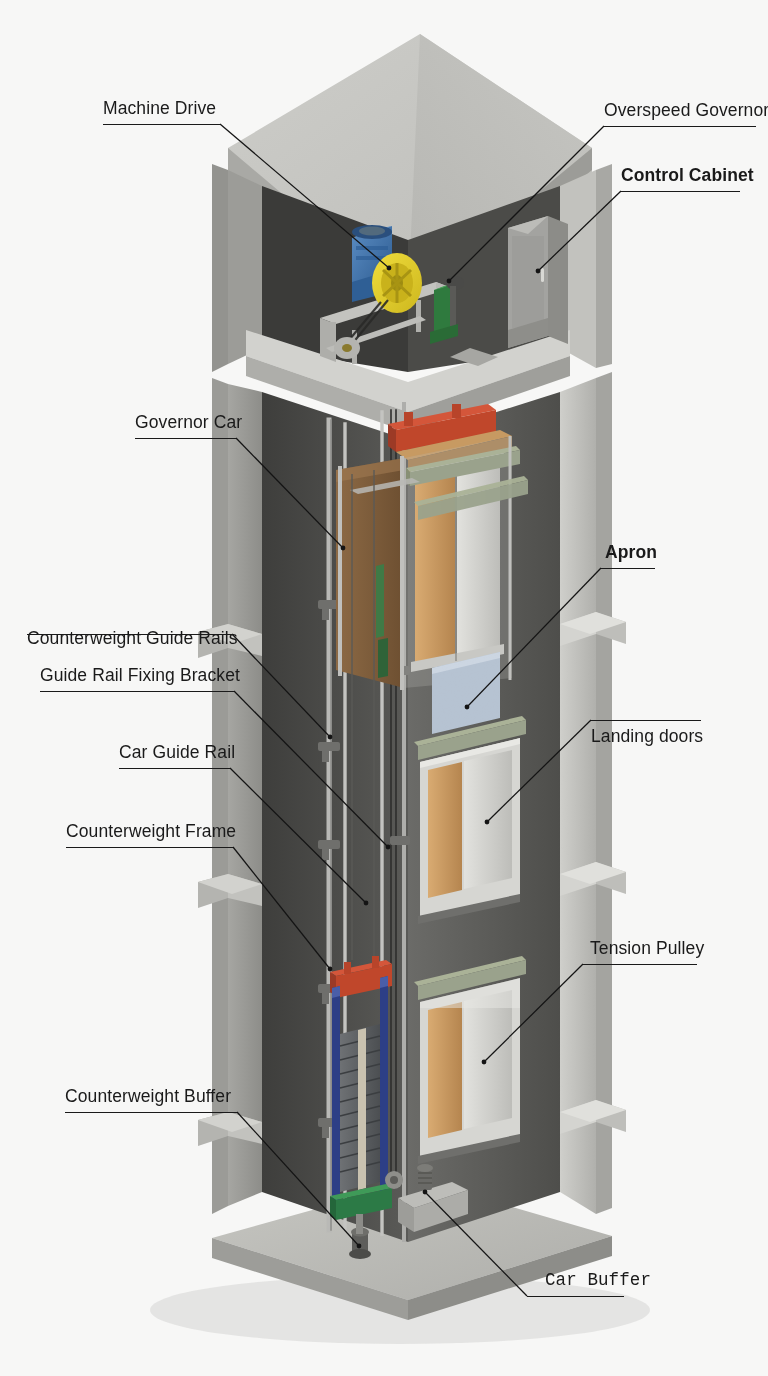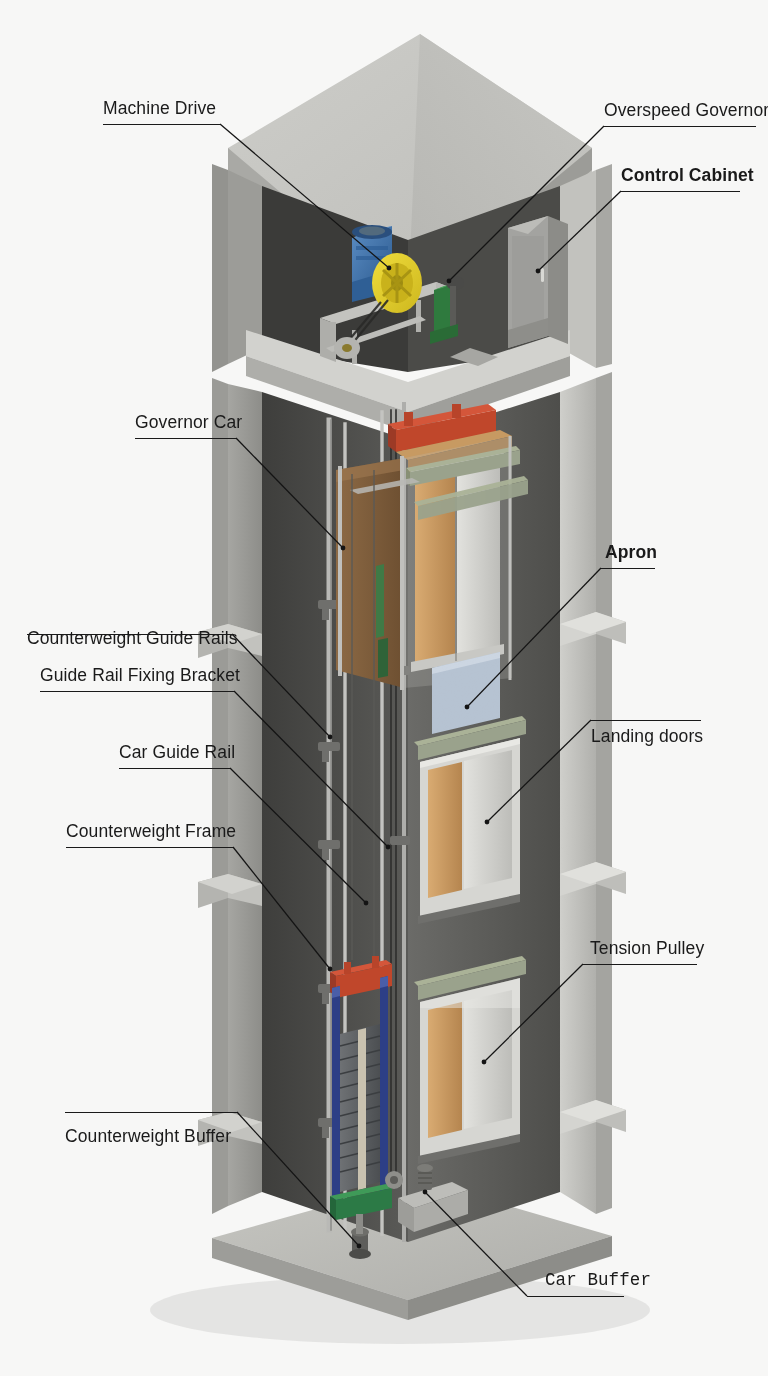--- a/index.html
+++ b/index.html
@@ -470,21 +470,21 @@
 
     <div class="lbl" style="left:40px;top:667px;">Guide Rail Fixing Bracket</div>
     <div class="rule" style="left:40px;top:691px;width:194px;"></div>
 
     <div class="lbl" style="left:119px;top:744px;">Car Guide Rail</div>
     <div class="rule" style="left:119px;top:768px;width:111px;"></div>
 
     <div class="lbl" style="left:66px;top:823px;">Counterweight Frame</div>
     <div class="rule" style="left:66px;top:847px;width:167px;"></div>
 
-    <div class="lbl" style="left:65px;top:1088px;margin-top:40px;">Counterweight Buffer</div>
+    <div class="lbl" style="left:65px;top:1088px;">Counterweight Buffer</div>
     <div class="rule" style="left:65px;top:1112px;width:172px;"></div>
 
     <div class="lbl" style="left:604px;top:102px;">Overspeed Governor</div>
     <div class="rule" style="left:604px;top:126px;width:152px;"></div>
 
     <div class="lbl" style="left:621px;top:167px;font-weight:bold;">Control Cabinet</div>
     <div class="rule" style="left:621px;top:191px;width:119px;"></div>
 
     <div class="lbl" style="left:605px;top:544px;font-weight:bold;">Apron</div>
     <div class="rule" style="left:601px;top:568px;width:54px;"></div>

